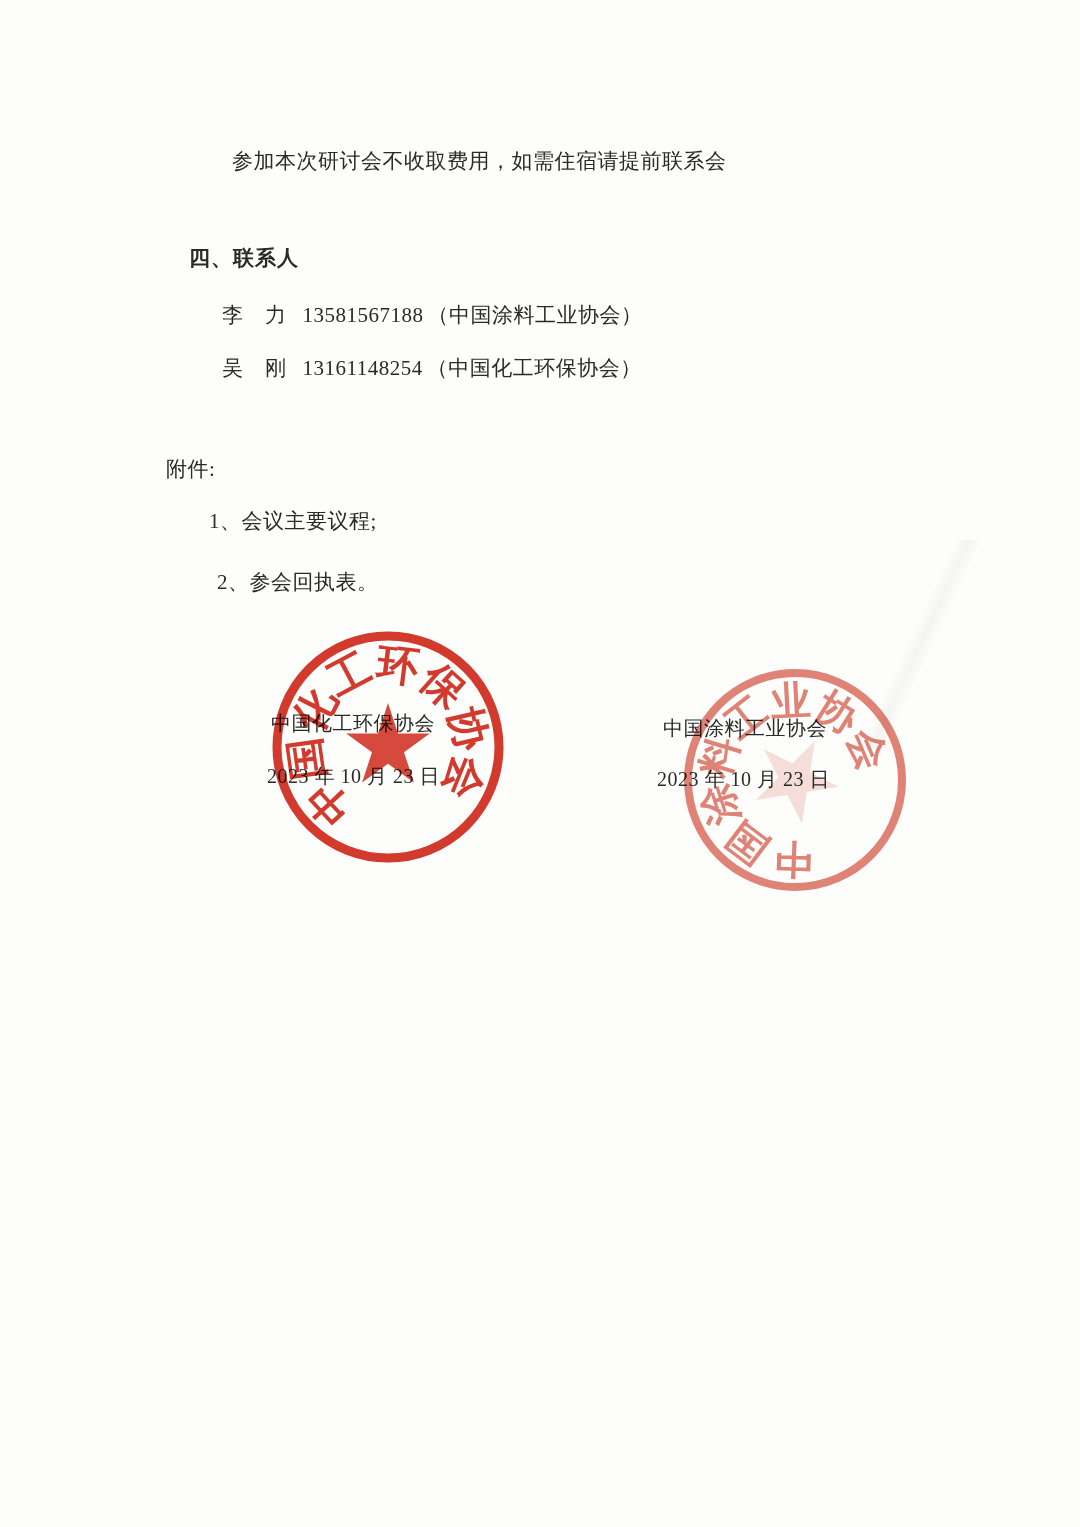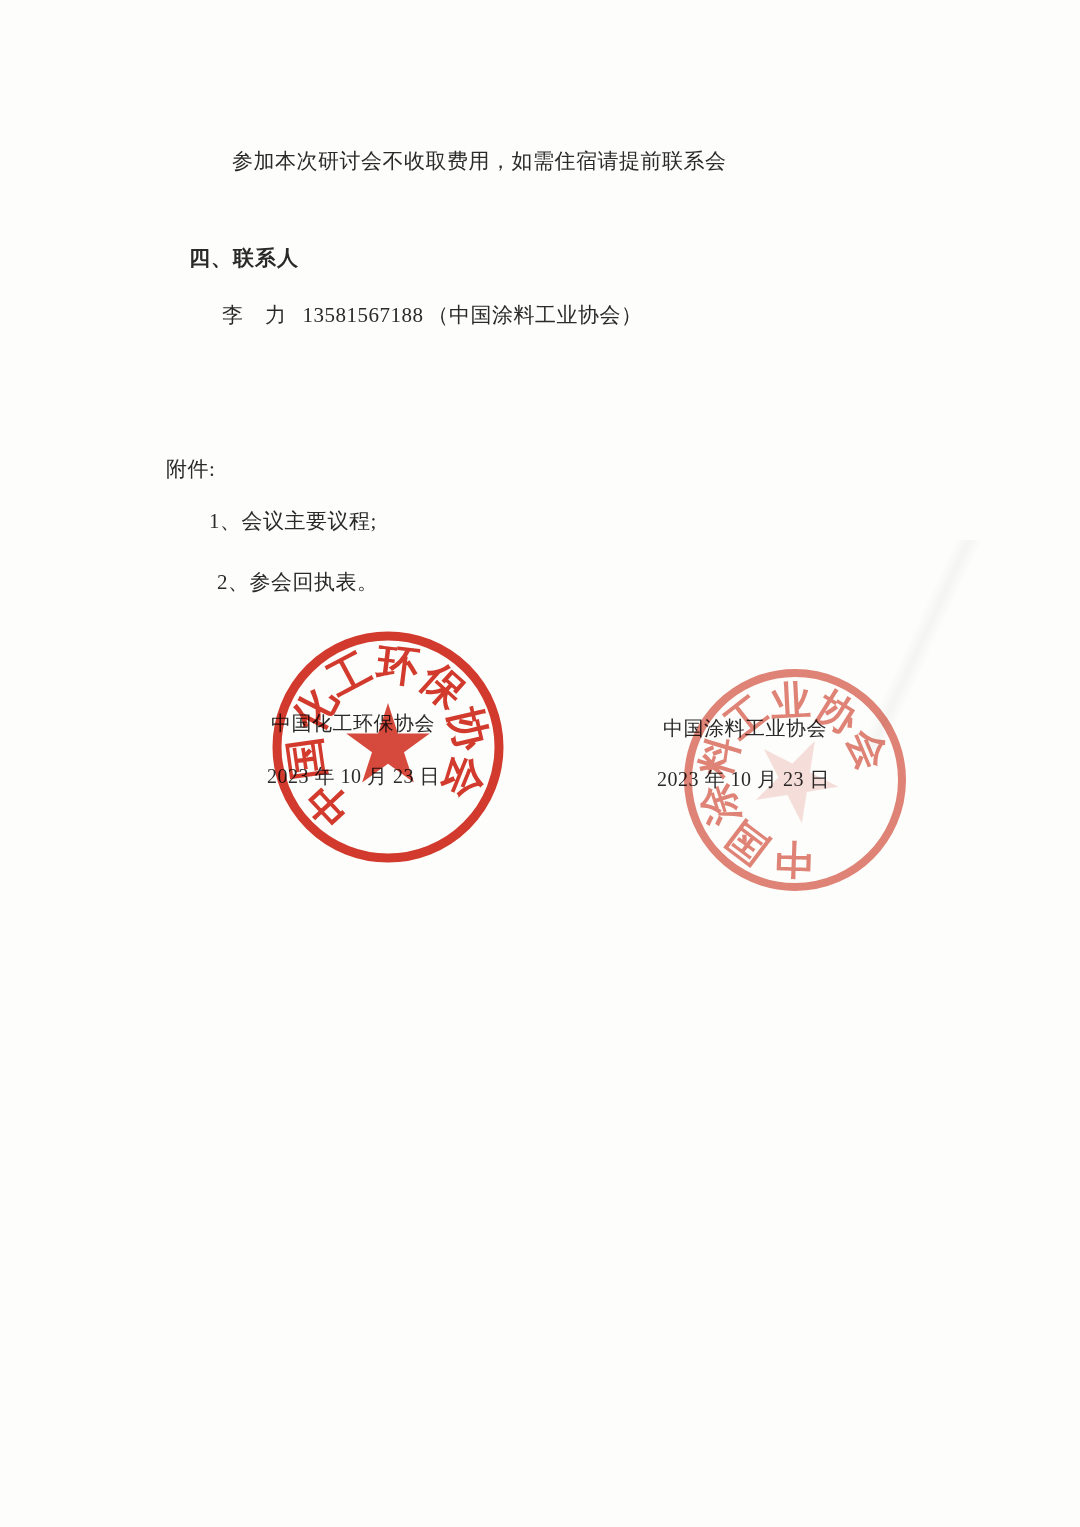--- a/index.html
+++ b/index.html
@@ -41,20 +41,23 @@
 
 <div class="page">
 
   <div class="line" style="left:232px;top:149px;">参加本次研讨会不收取费用，如需住宿请提前联系会</div>
 
   <div class="line bold" style="left:172px;top:246px;margin-left:17px;">四、联系人</div>
 
   <div class="line contact" style="left:222px;top:303px;">
     <span>李　力</span><span class="phone">13581567188</span><span class="org">（中国涂料工业协会）</span>
   </div>
+  <div class="line contact" style="left:222px;top:356px;">
+    <span>吴　刚</span><span class="phone">13161148254</span><span class="org">（中国化工环保协会）</span>
+  </div>
 
   <div class="line" style="left:166px;top:457px;">附件:</div>
   <div class="line" style="left:209px;top:509px;">1、会议主要议程;</div>
   <div class="line" style="left:217px;top:562px;margin-top:8px;">2、参会回执表。</div>
 
   <div class="line sig" style="left:271px;top:712px;">中国化工环保协会</div>
   <div class="line sig" style="left:267px;top:765px;">2023 年 10 月 23 日</div>
 
   <div class="line sig" style="left:663px;top:717px;">中国涂料工业协会</div>
   <div class="line sig" style="left:657px;top:768px;">2023 年 10 月 23 日</div>

